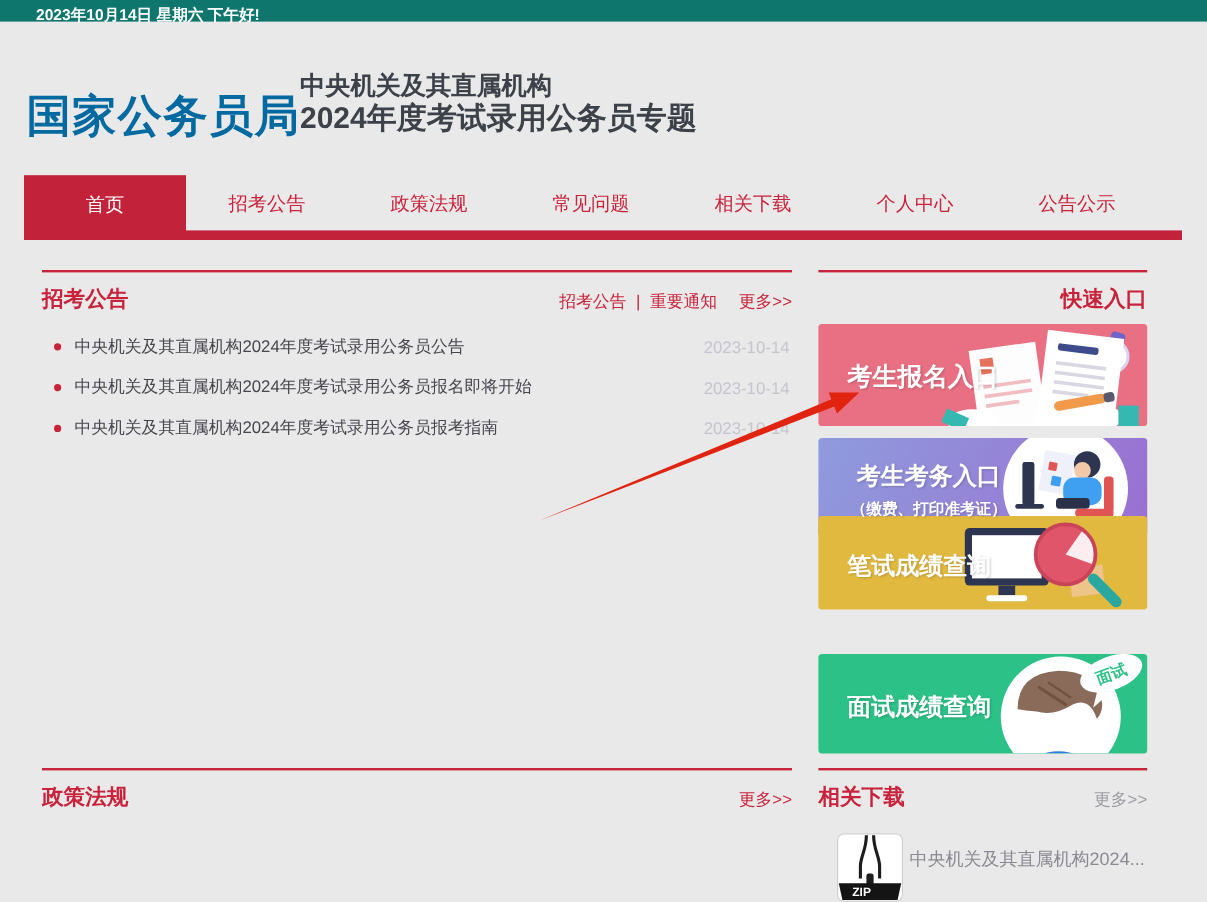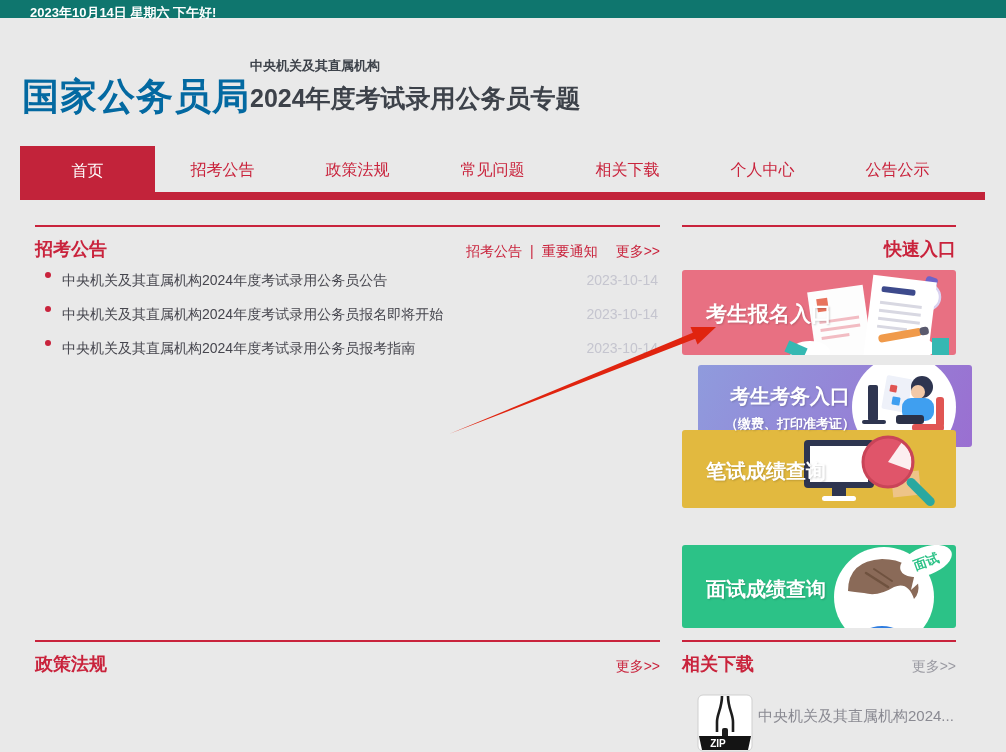--- a/index.html
+++ b/index.html
@@ -6,21 +6,21 @@
   html,body { width:1006px; height:752px; overflow:hidden; }
   body { font-family:"Liberation Sans","DejaVu Sans",sans-serif; background:#e9e9e9; }
   .page { position:relative; width:1006px; height:752px; background:#e9e9e9; overflow:hidden; }
 
   
   .topbar { position:absolute; left:0; top:0; width:1006px; height:18px; background:#0f766e; }
   .topbar span { display:block; padding-left:30px; line-height:25px; color:#ffffff; font-size:13px; font-weight:bold; }
 
   
   .brand { position:absolute; left:22px; top:72px; font-size:37px; font-weight:bold; color:#0369a1; letter-spacing:1px; }
-  .subtitle1 { position:absolute; left:250px; top:57px; font-size:13px; font-weight:bold; color:#3d424a; }
+  .subtitle1 { position:absolute; left:250px; top:57px; font-size:21px; font-weight:bold; color:#3d424a; }
   .subtitle2 { position:absolute; left:250px; top:82px; font-size:25px; font-weight:bold; color:#3d424a; }
 
   
   .nav { position:absolute; left:20px; top:146px; display:flex; }
   .tab { width:135px; height:48px; display:flex; align-items:center; justify-content:center;
          font-size:16px; color:#c9233c; cursor:pointer; }
   .tab.active { background:#c2233a; color:#ffffff; height:50px; }
   .nav-underline { position:absolute; left:20px; top:192px; width:965px; height:8px; background:#c2233a; }
 
   
@@ -30,33 +30,33 @@
   .sec-meta .more { margin-left:10px; }
   .more-gray { color:#9a9aa2 !important; }
 
   .head-ann   { left:35px;  top:225px; width:625px; }
   .head-quick { left:682px; top:225px; width:274px;justify-content:flex-end; }
   .head-policy{ left:35px;  top:640px; width:625px; }
   .head-down  { left:682px; top:640px; width:274px; }
 
   
   .news { position:absolute; left:35px; top:272px; width:625px; }
-  .news-row { height:34px; display:flex; }
+  .news-row { height:34px; display:flex; align-items:center; }
   .bullet { width:6px; height:6px; border-radius:50%; background:#c9233c; margin:0 11px 0 10px; flex:0 0 auto; }
   .news-text { flex:1; font-size:14px; color:#46464e; white-space:nowrap; overflow:hidden; }
   .news-date { font-size:14px; color:#c5c5cf; padding-right:2px; }
 
   
   .qbtn { position:absolute; left:682px; width:274px; border-radius:3px; overflow:hidden; cursor:pointer; }
   .qbtn svg { position:absolute; left:0; top:0; width:100%; height:100%; }
   .qbtn .qlabel { position:absolute; left:24px; font-size:20px; font-weight:bold; color:#ffffff;
                   text-shadow:1px 1px 2px rgba(0,0,0,0.18); z-index:2; white-space:nowrap; }
   .btn-apply  { top:270px; height:85px; background:#e87082; }
   .btn-apply .qlabel { top:30px; font-size:21px; }
-  .btn-exam   { top:365px; height:82px; background:linear-gradient(115deg,#8f9bdd 0%,#9a6fd1 100%);margin-left:16px; }
+  .btn-exam   { top:365px; height:82px; background:linear-gradient(115deg,#8f9bdd 0%,#9a6fd1 100%); }
   .btn-exam .qtext { position:absolute; left:2px; top:18px; width:180px; text-align:center; z-index:2; color:#fff; }
   .btn-exam .qtext .l1 { font-size:20px; font-weight:bold; text-shadow:1px 1px 2px rgba(0,0,0,0.18); }
   .btn-exam .qtext .l2 { font-size:13px; font-weight:bold; margin-top:5px; text-shadow:1px 1px 2px rgba(0,0,0,0.18); }
   .btn-written{ top:430px; height:78px; background:#e2b93f; }
   .btn-written .qlabel { top:28px; }
   .btn-interview{ top:545px; height:83px; background:#2cc287; }
   .btn-interview .qlabel { top:31px; }
 
   
   .dl-item { position:absolute; left:697px; top:694px; width:259px; height:58px; cursor:pointer; }

